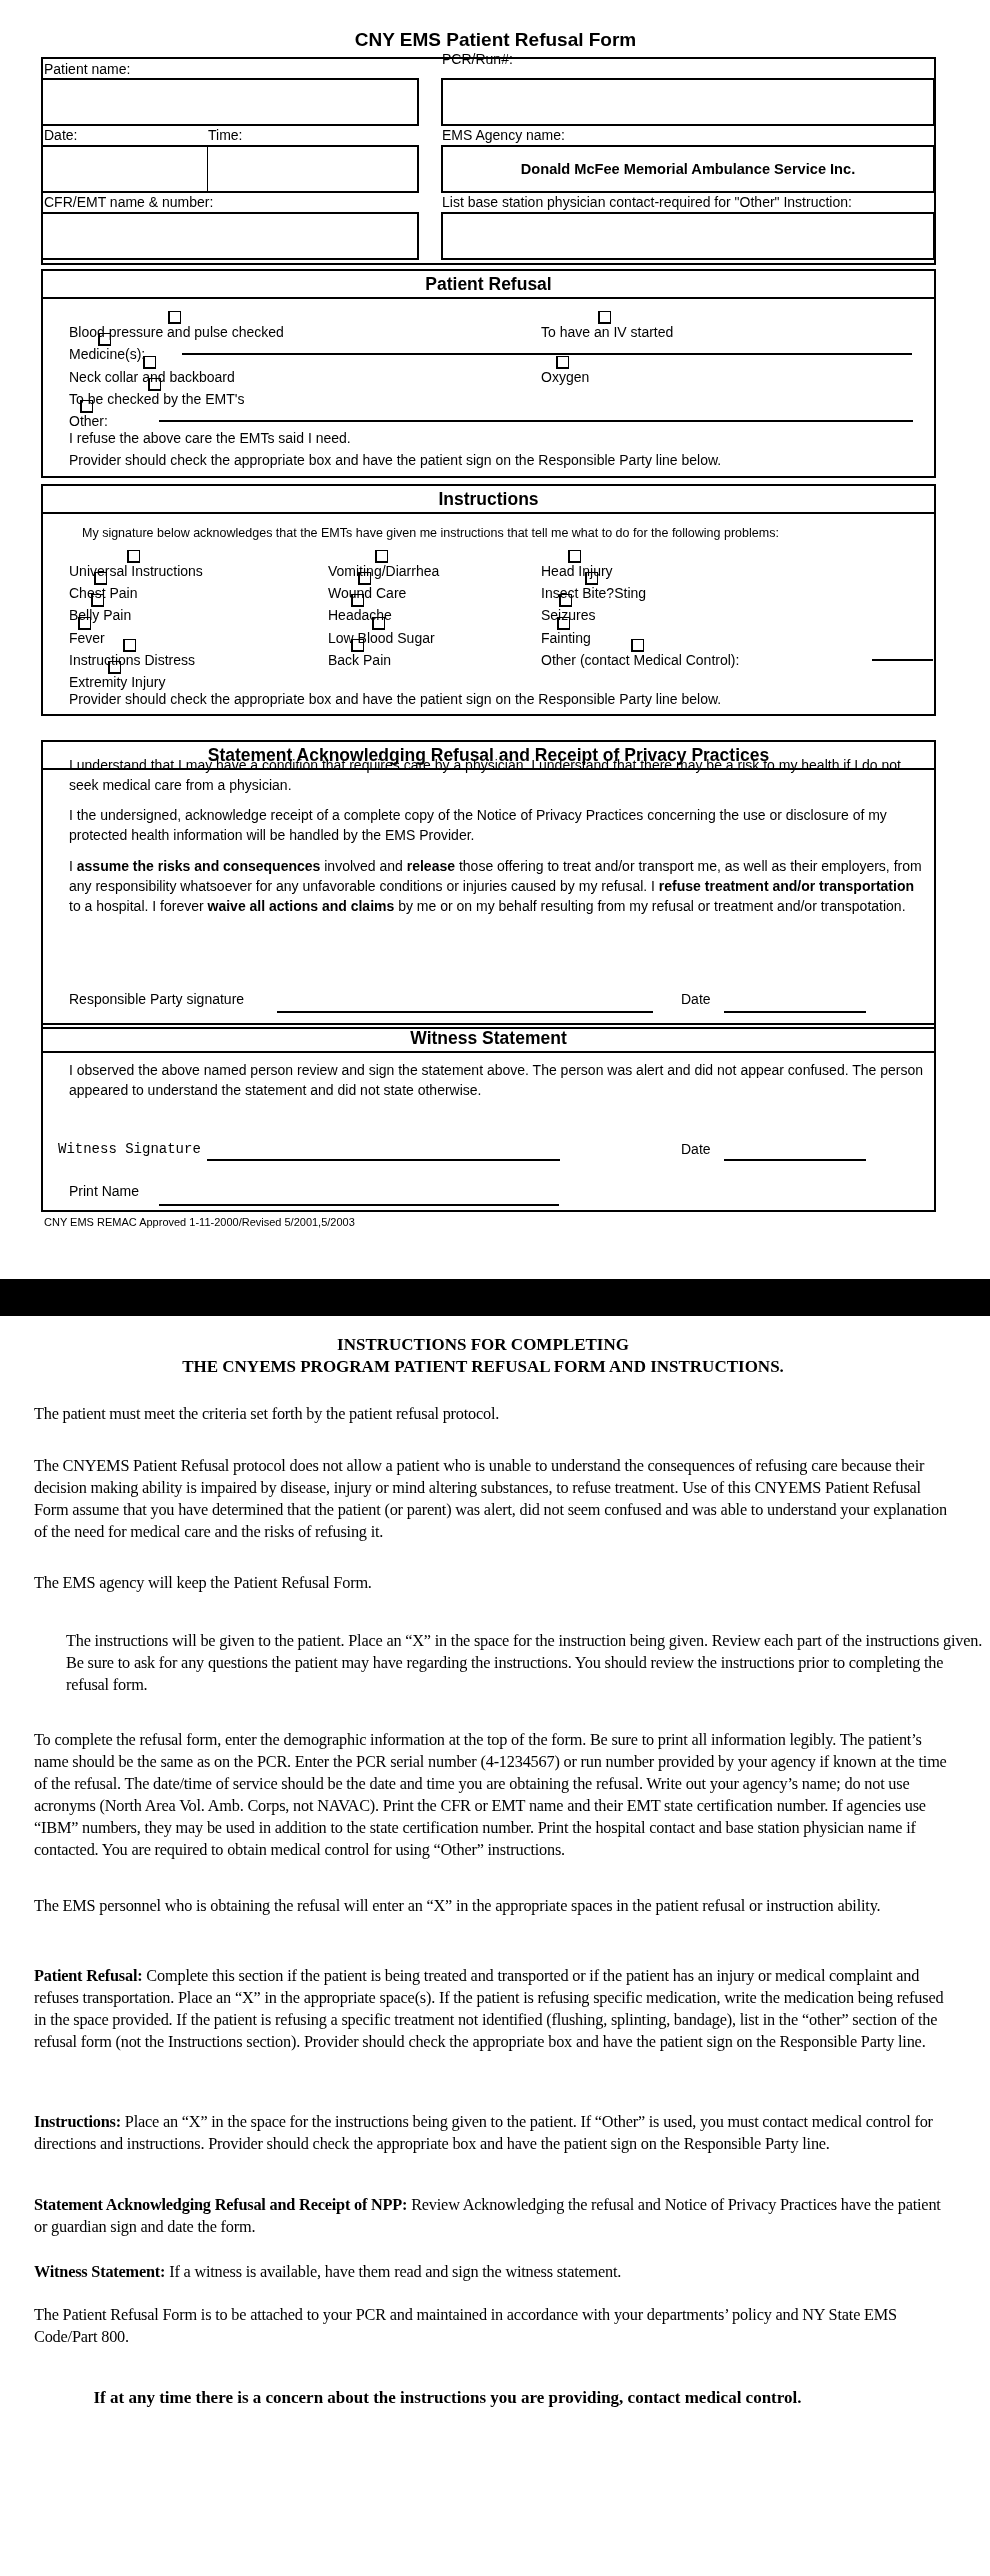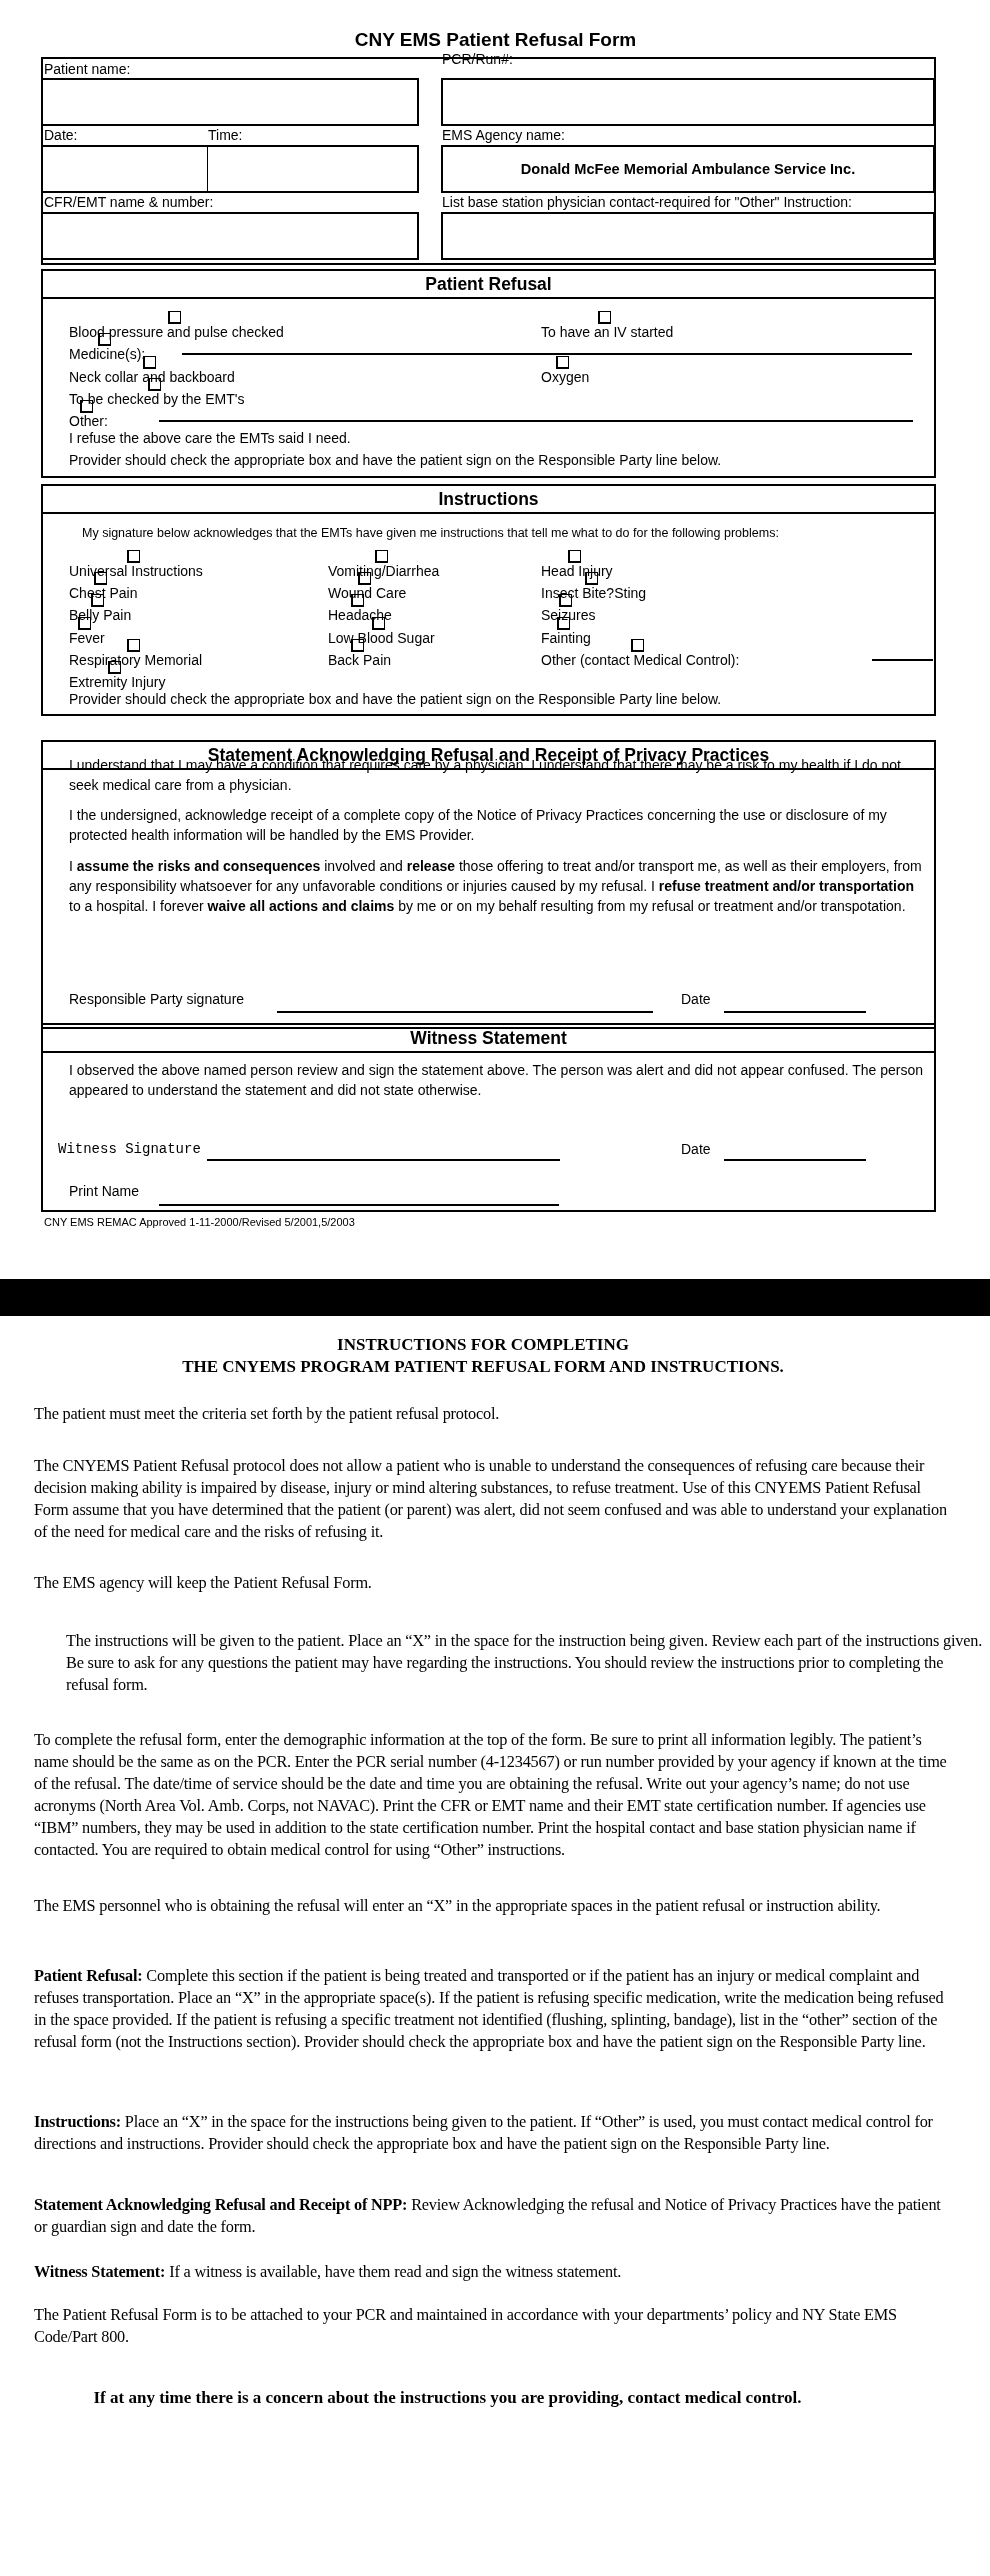--- a/index.html
+++ b/index.html
@@ -136,21 +136,21 @@
     <div class="item" style="left: 69px; top: 594px;">
       <span class="cb"></span>
       <span>Belly Pain</span>
     </div>
     <div class="item" style="left: 69px; top: 617px;">
       <span class="cb"></span>
       <span>Fever</span>
     </div>
     <div class="item" style="left: 69px; top: 639px;">
       <span class="cb"></span>
-      <span>Respiratory Memorial</span>
+      <span>Instructions Distress</span>
     </div>
     <div class="item" style="left: 69px; top: 661px;">
       <span class="cb"></span>
       <span>Extremity Injury</span>
     </div>
     <div class="item" style="left: 328px; top: 550px;">
       <span class="cb"></span>
       <span>Vomiting/Diarrhea</span>
     </div>
     <div class="item" style="left: 328px; top: 572px;">

